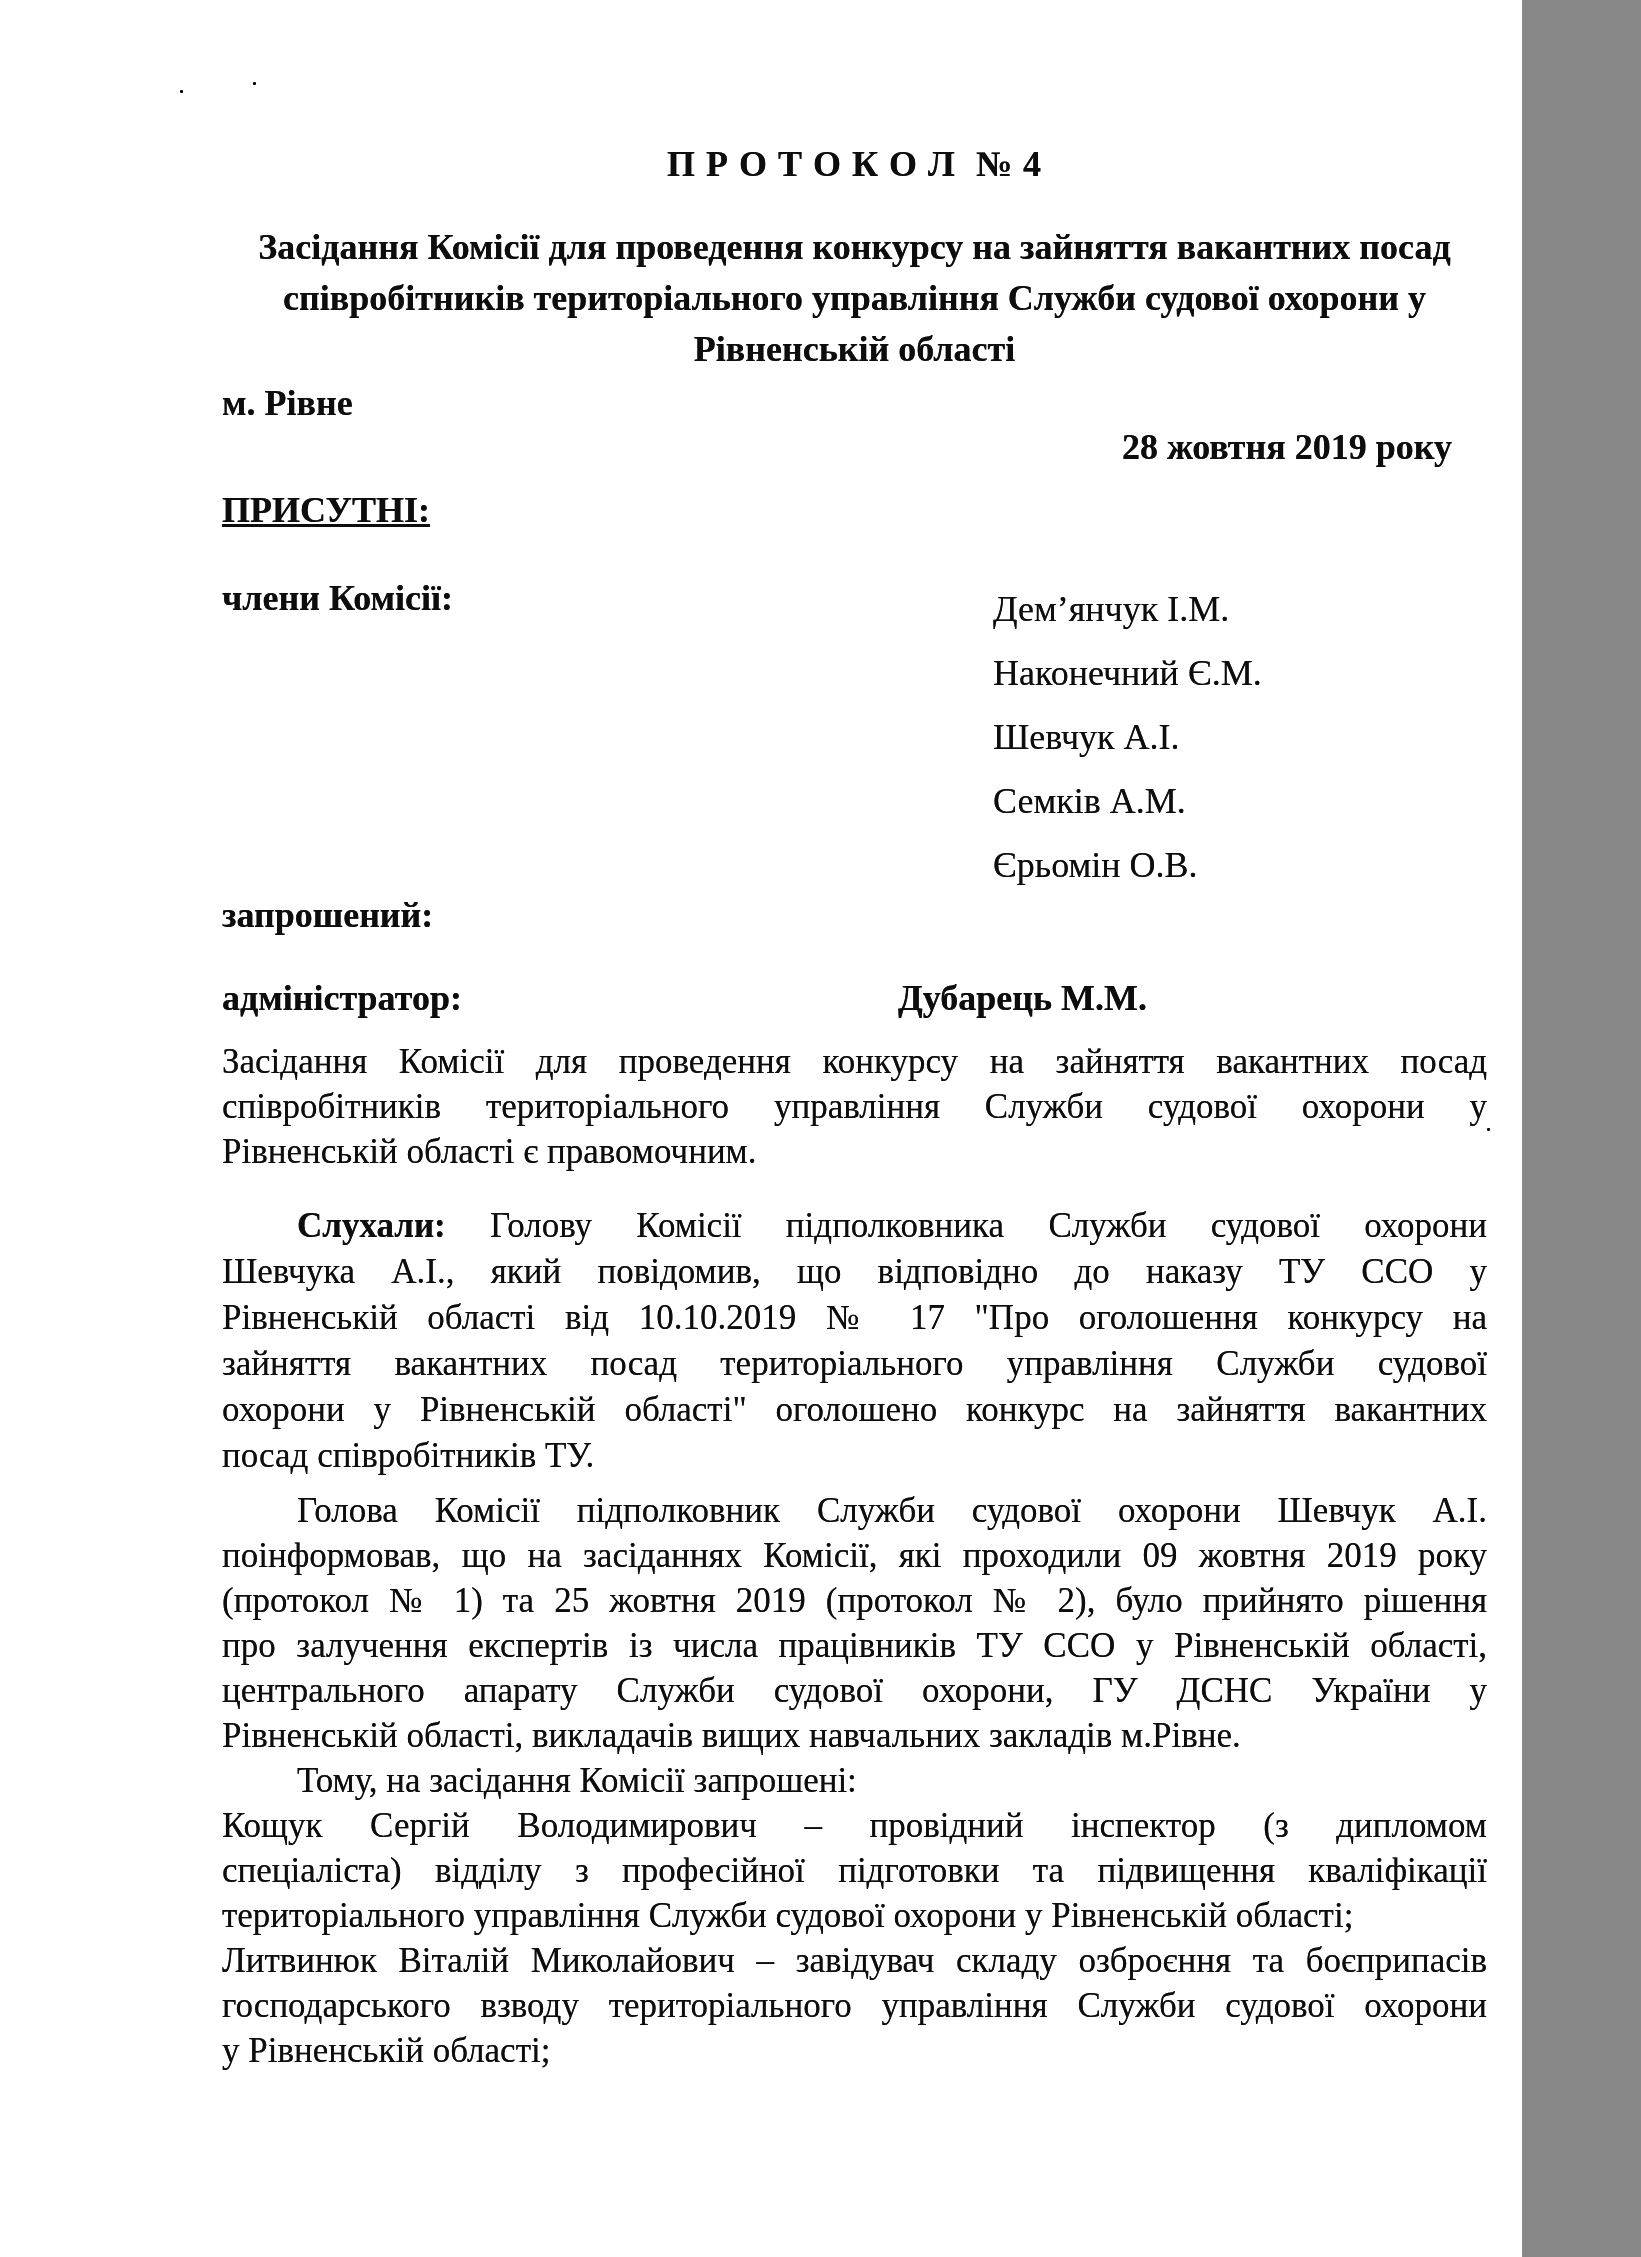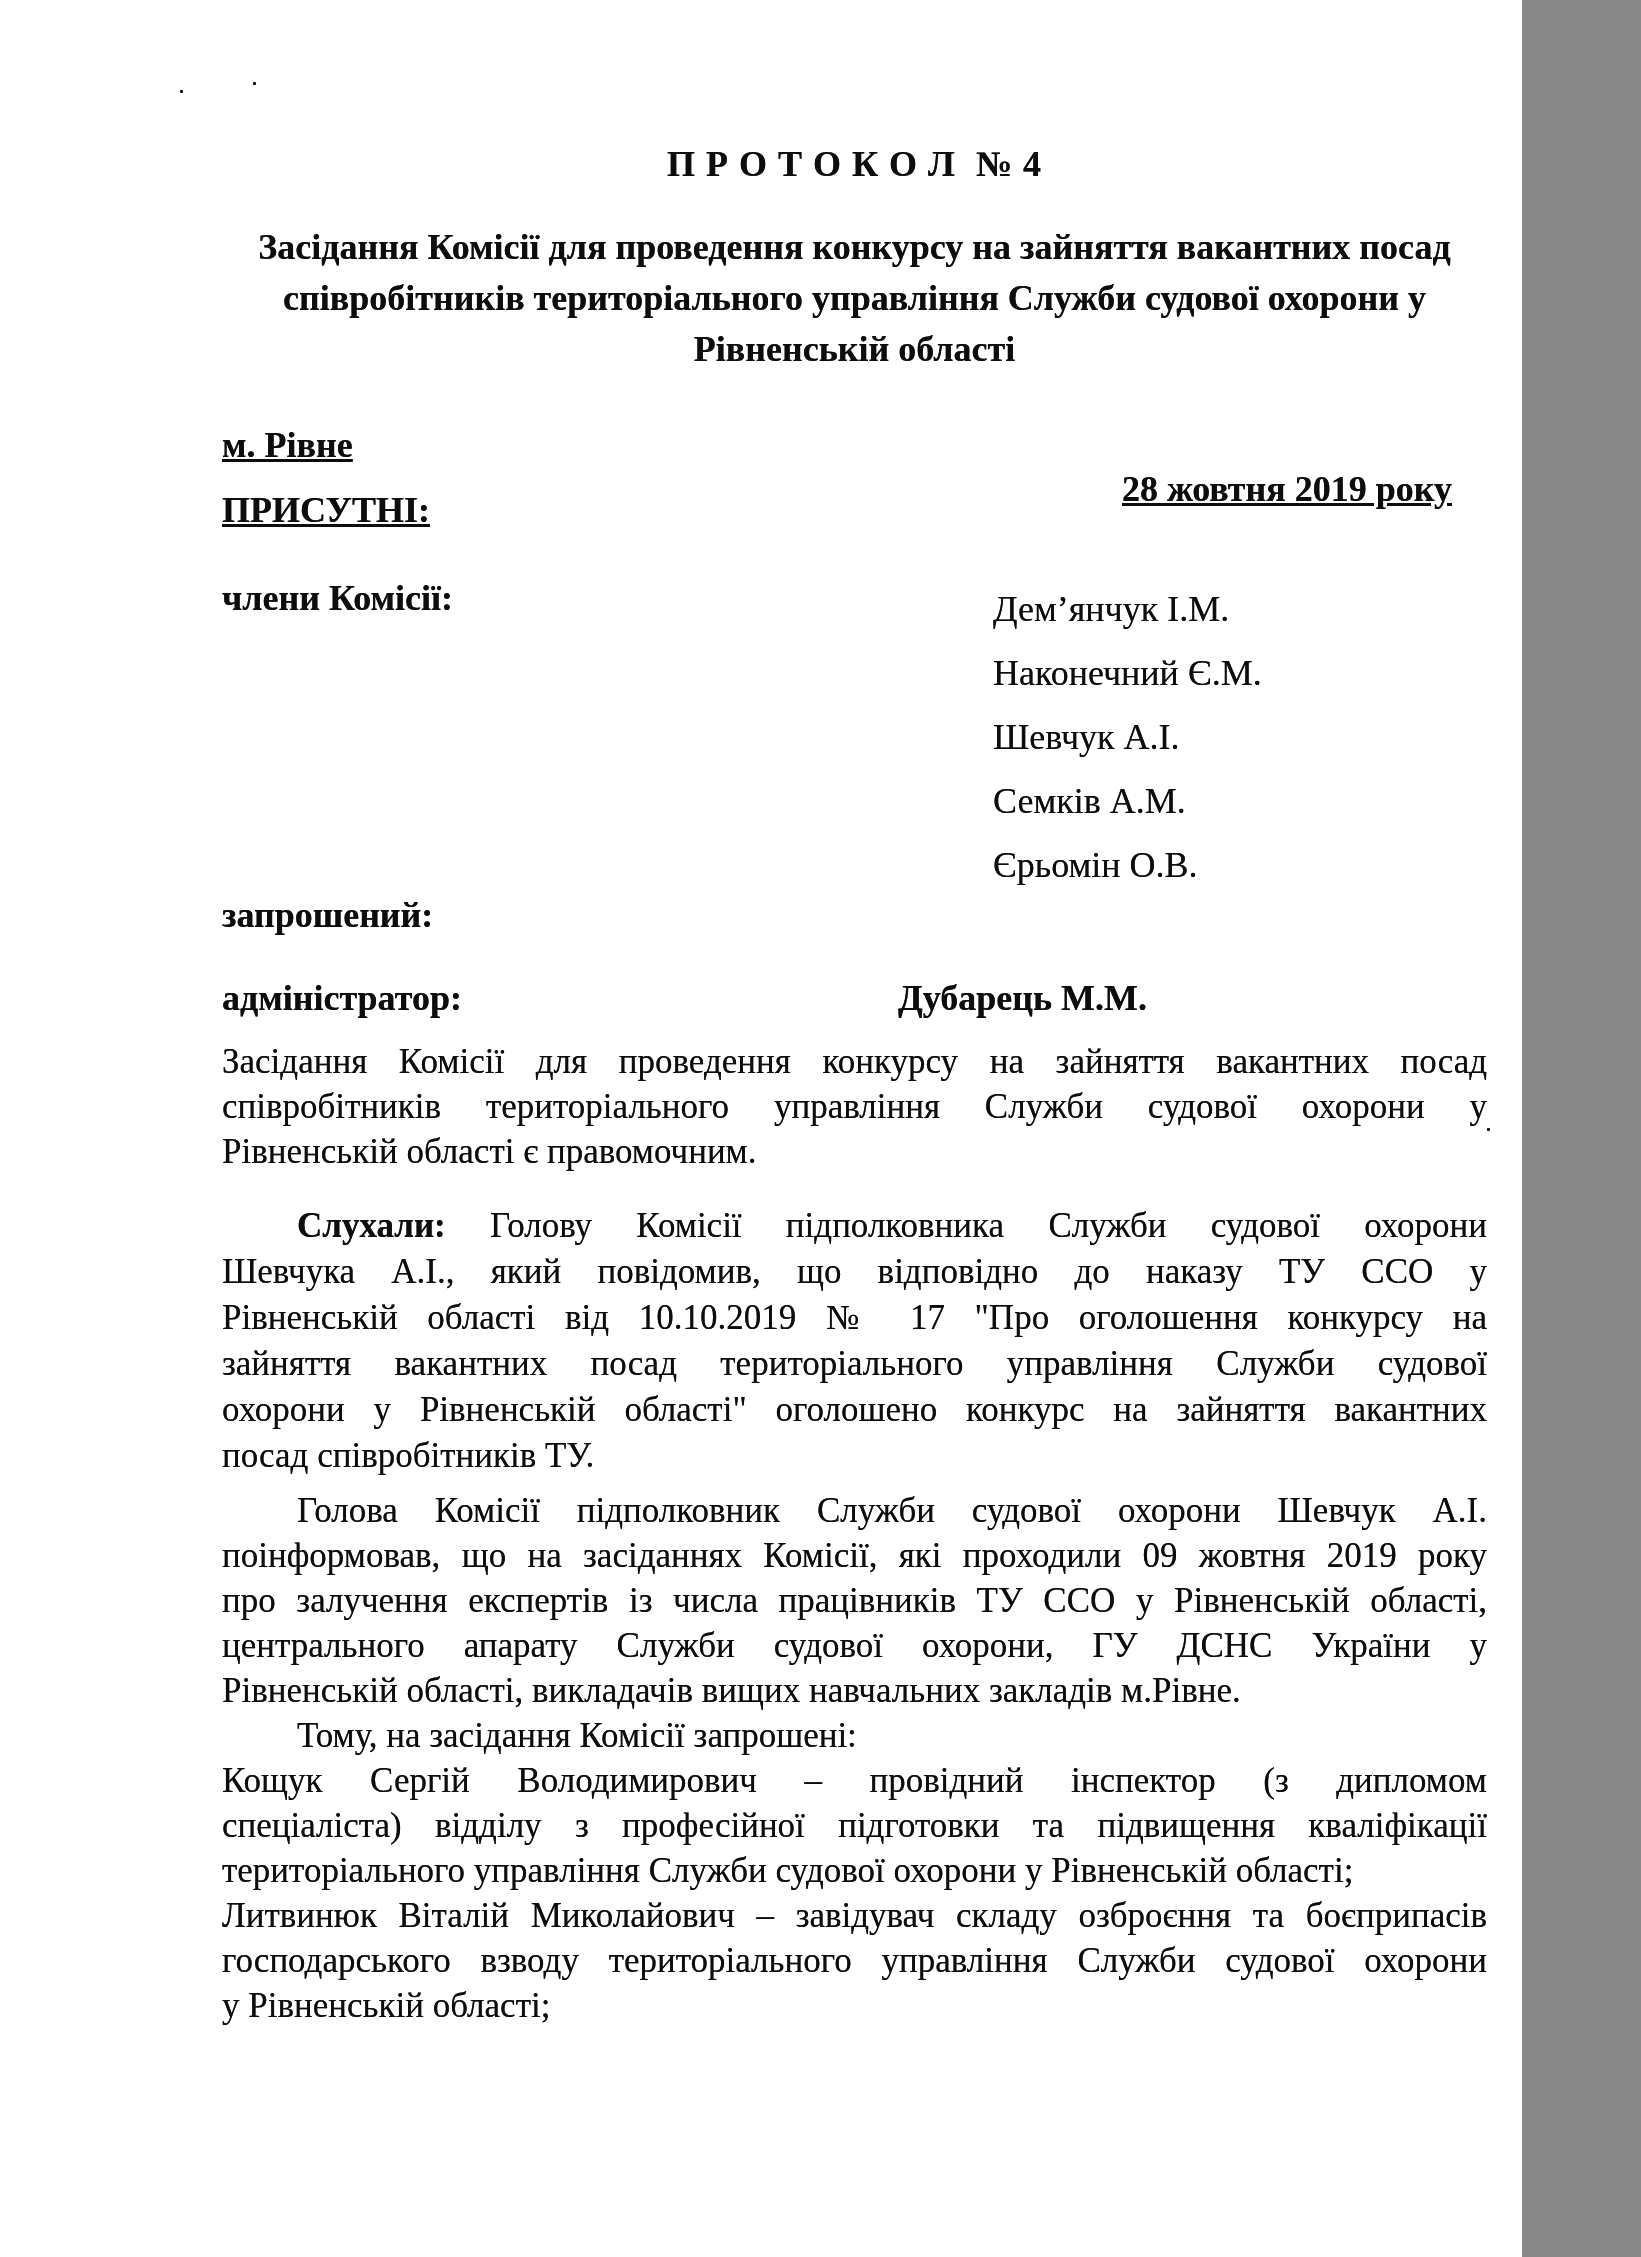--- a/index.html
+++ b/index.html
@@ -20,23 +20,23 @@
     font-size:36px;font-weight:bold;
     text-align:center;letter-spacing:1px;
     white-space:pre;
   }
   .heading{
     top:222px;
     font-size:36px;font-weight:bold;line-height:51px;
     text-align:center;
   }
   .row-place-date{
-    top:424px;
+    top:382px;
     display:flex;justify-content:space-between;
-    font-size:36px;font-weight:bold;text-decoration:underline;
+    font-size:36px;font-weight:bold;
   }
   .row-place-date .date{margin-right:35px;margin-top:44px;}
   .present{top:489px;font-size:36px;font-weight:bold;text-decoration:underline;}
   .members-label{top:577px;left:222px;font-size:36px;font-weight:bold;}
   .members-list{top:577px;left:993px;font-size:36px;font-weight:normal;line-height:64px;}
   .invited{top:894px;font-size:36px;font-weight:bold;}
   .admin-label{top:977px;left:222px;font-size:36px;font-weight:bold;}
   .admin-name{top:977px;left:898px;font-size:36px;font-weight:bold;}
   .para{font-size:35px;line-height:45px;}
   .para1{top:1039px;}
@@ -101,20 +101,21 @@
     <div class="line just">Шевчука А.І., який повідомив, що відповідно до наказу ТУ ССО у</div>
     <div class="line just">Рівненській області від 10.10.2019 № 17 "Про оголошення конкурсу на</div>
     <div class="line just">зайняття вакантних посад територіального управління Служби судової</div>
     <div class="line just">охорони у Рівненській області" оголошено конкурс на зайняття вакантних</div>
     <div class="line">посад співробітників ТУ.</div>
   </div>
 
   <div class="abs col para para3">
     <div class="line just ind">Голова Комісії підполковник Служби судової охорони Шевчук А.І.</div>
     <div class="line just">поінформовав, що на засіданнях Комісії, які проходили 09 жовтня 2019 року</div>
+    <div class="line just">(протокол № 1) та 25 жовтня 2019 (протокол № 2), було прийнято рішення</div>
     <div class="line just">про залучення експертів із числа працівників ТУ ССО у Рівненській області,</div>
     <div class="line just">центрального апарату Служби судової охорони, ГУ ДСНС України у</div>
     <div class="line">Рівненській області, викладачів вищих навчальних закладів м.Рівне.</div>
     <div class="line ind">Тому, на засідання Комісії запрошені:</div>
     <div class="line just">Кощук Сергій Володимирович – провідний інспектор (з дипломом</div>
     <div class="line just">спеціаліста) відділу з професійної підготовки та підвищення кваліфікації</div>
     <div class="line">територіального управління Служби судової охорони у Рівненській області;</div>
     <div class="line just">Литвинюк Віталій Миколайович – завідувач складу озброєння та боєприпасів</div>
     <div class="line just">господарського взводу територіального управління Служби судової охорони</div>
     <div class="line">у Рівненській області;</div>

